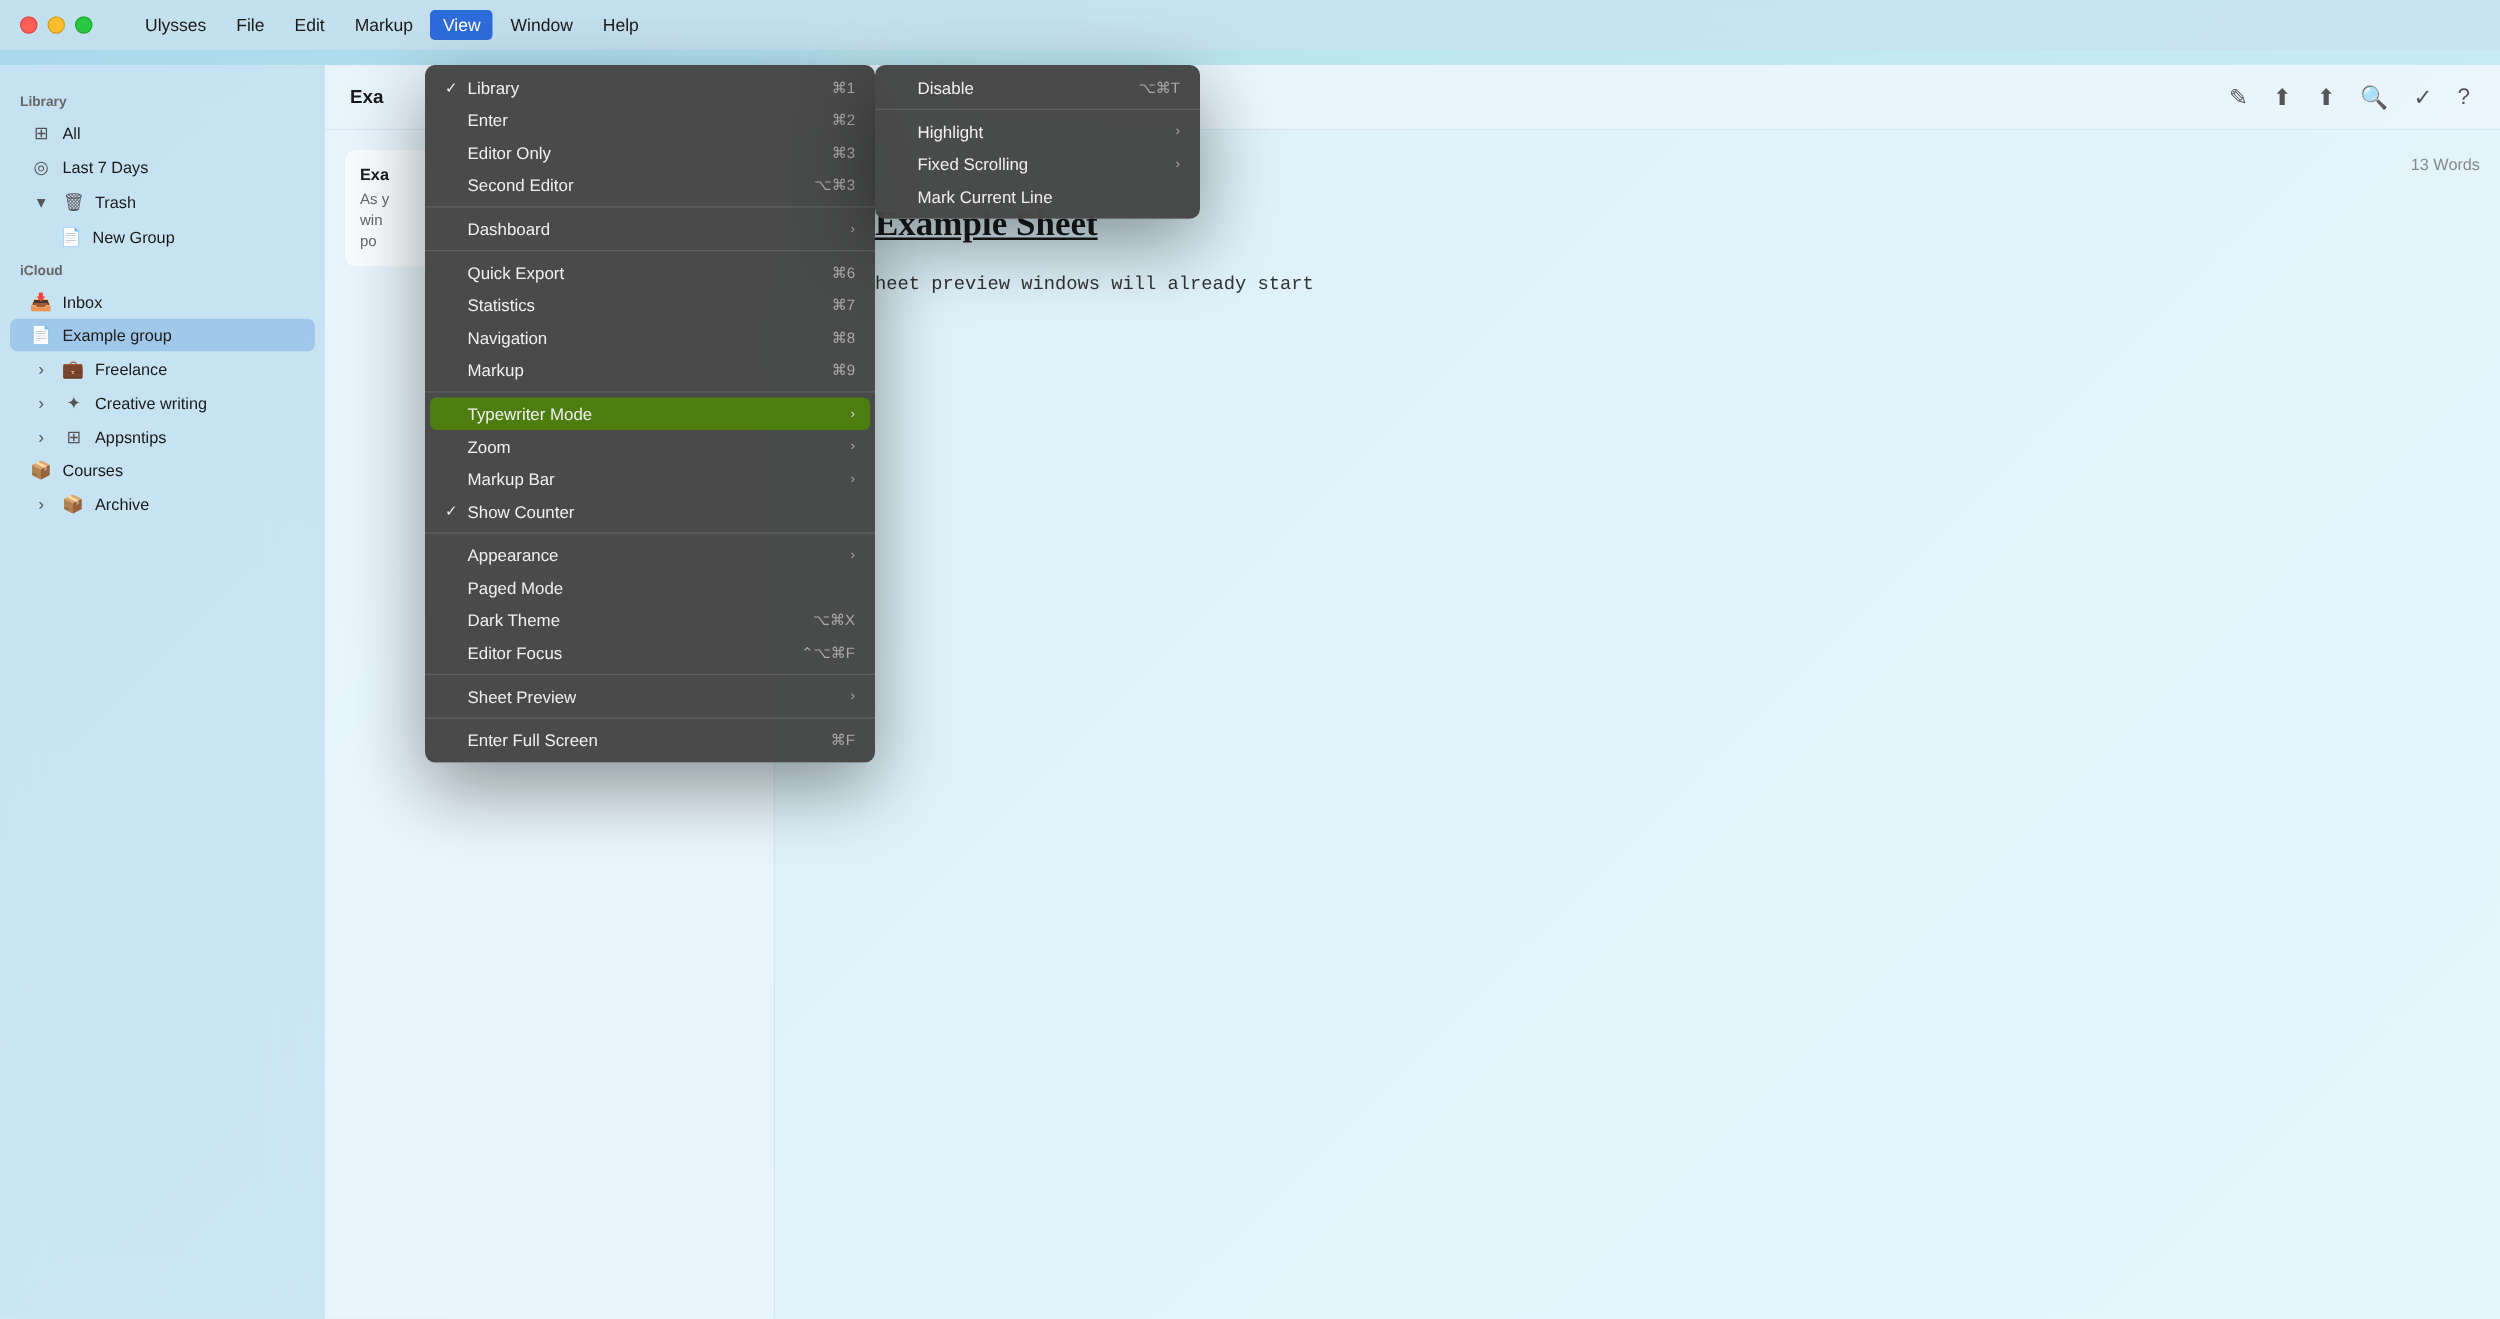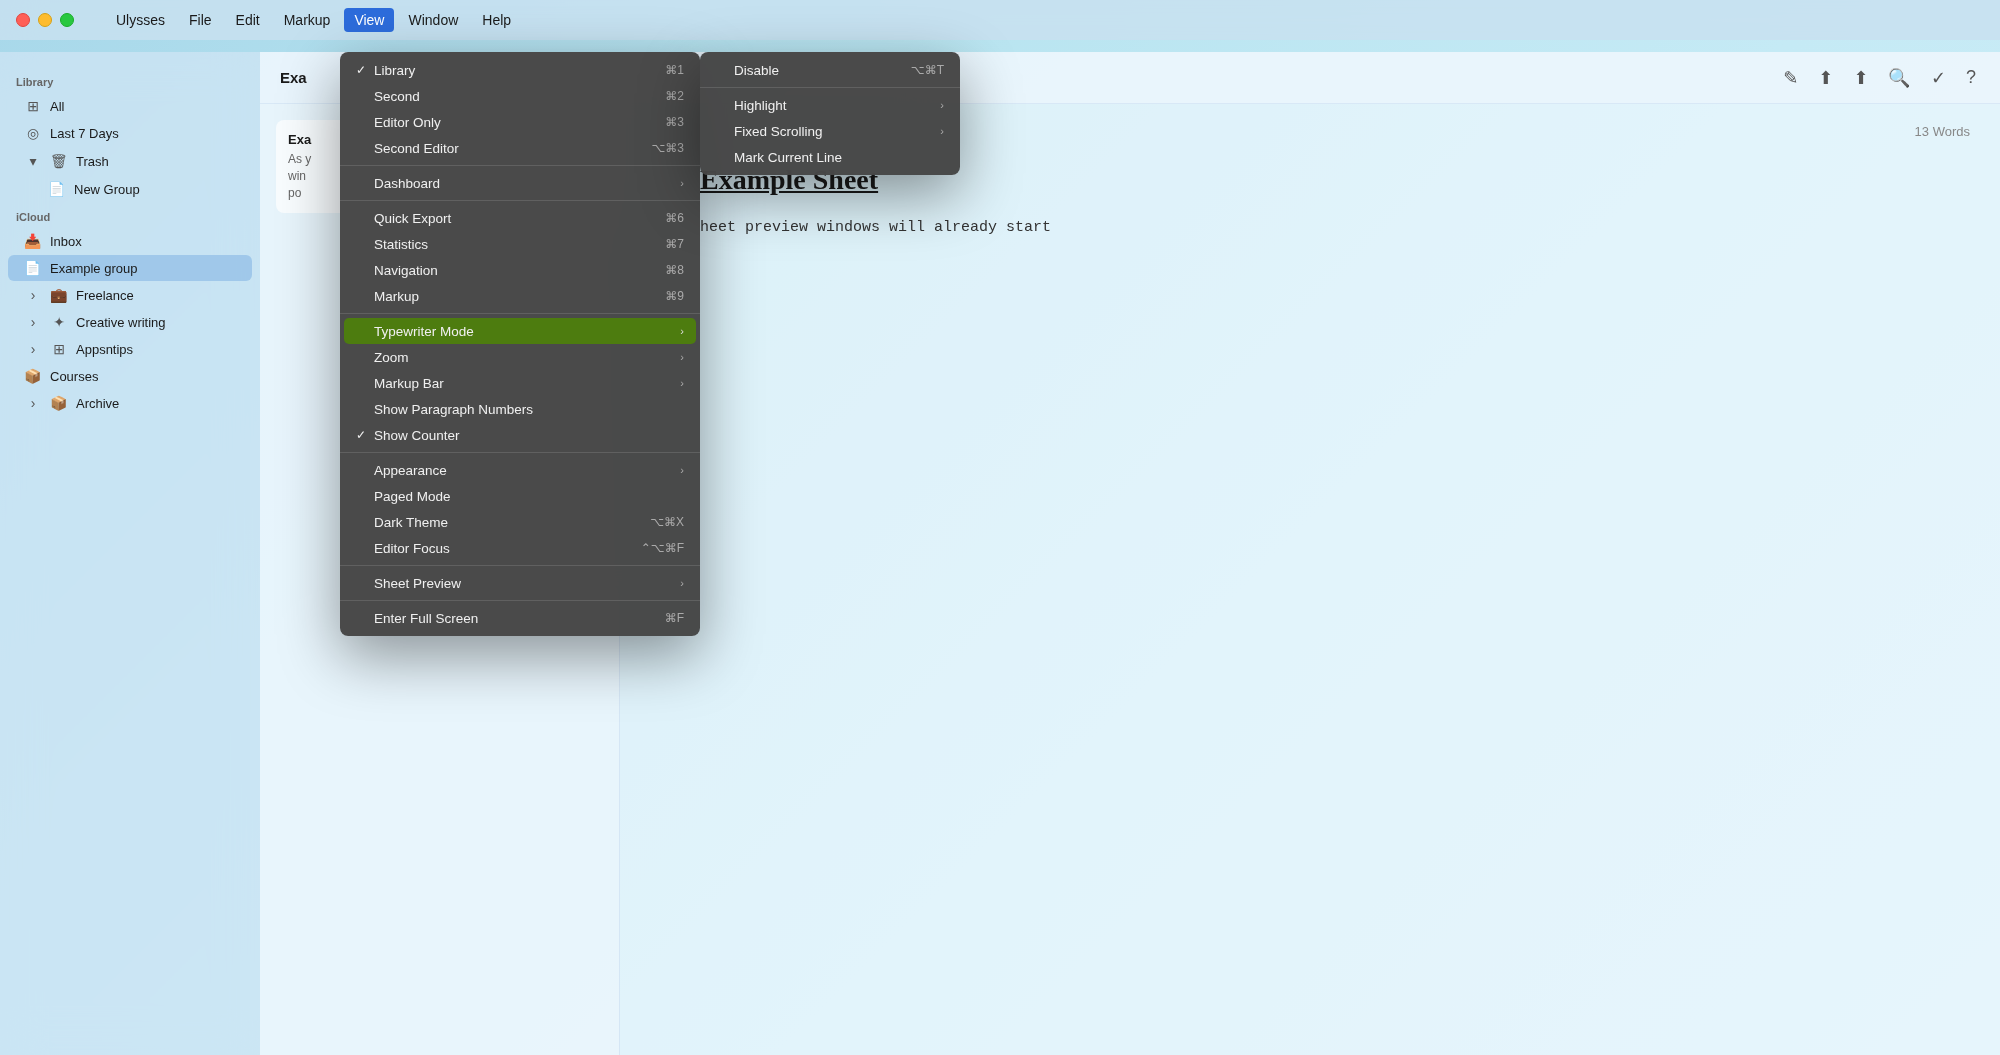--- a/index.html
+++ b/index.html
@@ -202,21 +202,21 @@
     .editor-area {
       flex: 1;
       padding: 60px 80px;
       overflow-y: auto;
       position: relative;
     }
 
     .word-count {
       position: absolute;
       top: 20px;
-      right: 30px;
+      right: 16px;
       font-size: 13px;
       color: #888;
     }
 
     .editor-title {
       font-family: Liberation Serif, serif;
       font-size: 28px;
       font-weight: 900;
       color: #1a1a1a;
       margin-bottom: 20px;
@@ -433,21 +433,21 @@
 <div class="view-menu-dropdown">
 
   <div class="dropdown-item">
     <span class="checkmark">✓</span>
     <span class="item-label">Library</span>
     <span class="shortcut">⌘1</span>
   </div>
 
   <div class="dropdown-item">
     <span class="checkmark"></span>
-    <span class="item-label">Second</span>
+    <span class="item-label">Enter</span>
     <span class="shortcut">⌘2</span>
   </div>
 
   <div class="dropdown-item">
     <span class="checkmark"></span>
     <span class="item-label">Editor Only</span>
     <span class="shortcut">⌘3</span>
   </div>
 
   <div class="dropdown-item">
@@ -500,24 +500,20 @@
     <span class="item-label">Zoom</span>
     <span class="submenu-arrow">›</span>
   </div>
 
   <div class="dropdown-item">
     <span class="checkmark"></span>
     <span class="item-label">Markup Bar</span>
     <span class="submenu-arrow">›</span>
   </div>
 
-  <div class="dropdown-item">
-    <span class="checkmark"></span>
-    <span class="item-label">Show Paragraph Numbers</span>
-  </div>
 
   <div class="dropdown-item">
     <span class="checkmark">✓</span>
     <span class="item-label">Show Counter</span>
   </div>
   <div class="dropdown-separator"></div>
 
   <div class="dropdown-item">
     <span class="checkmark"></span>
     <span class="item-label">Appearance</span>

